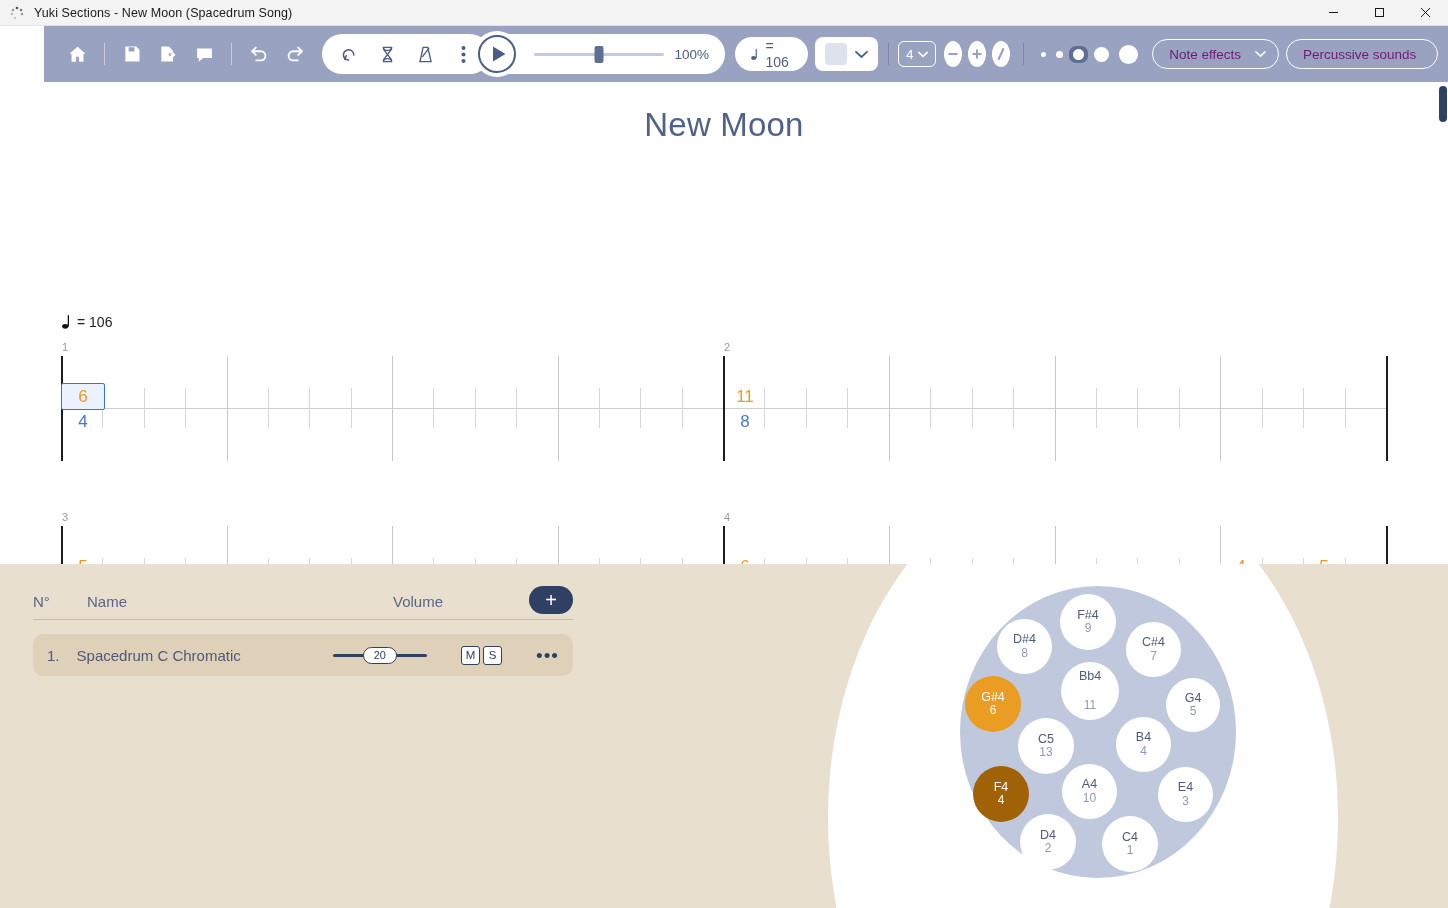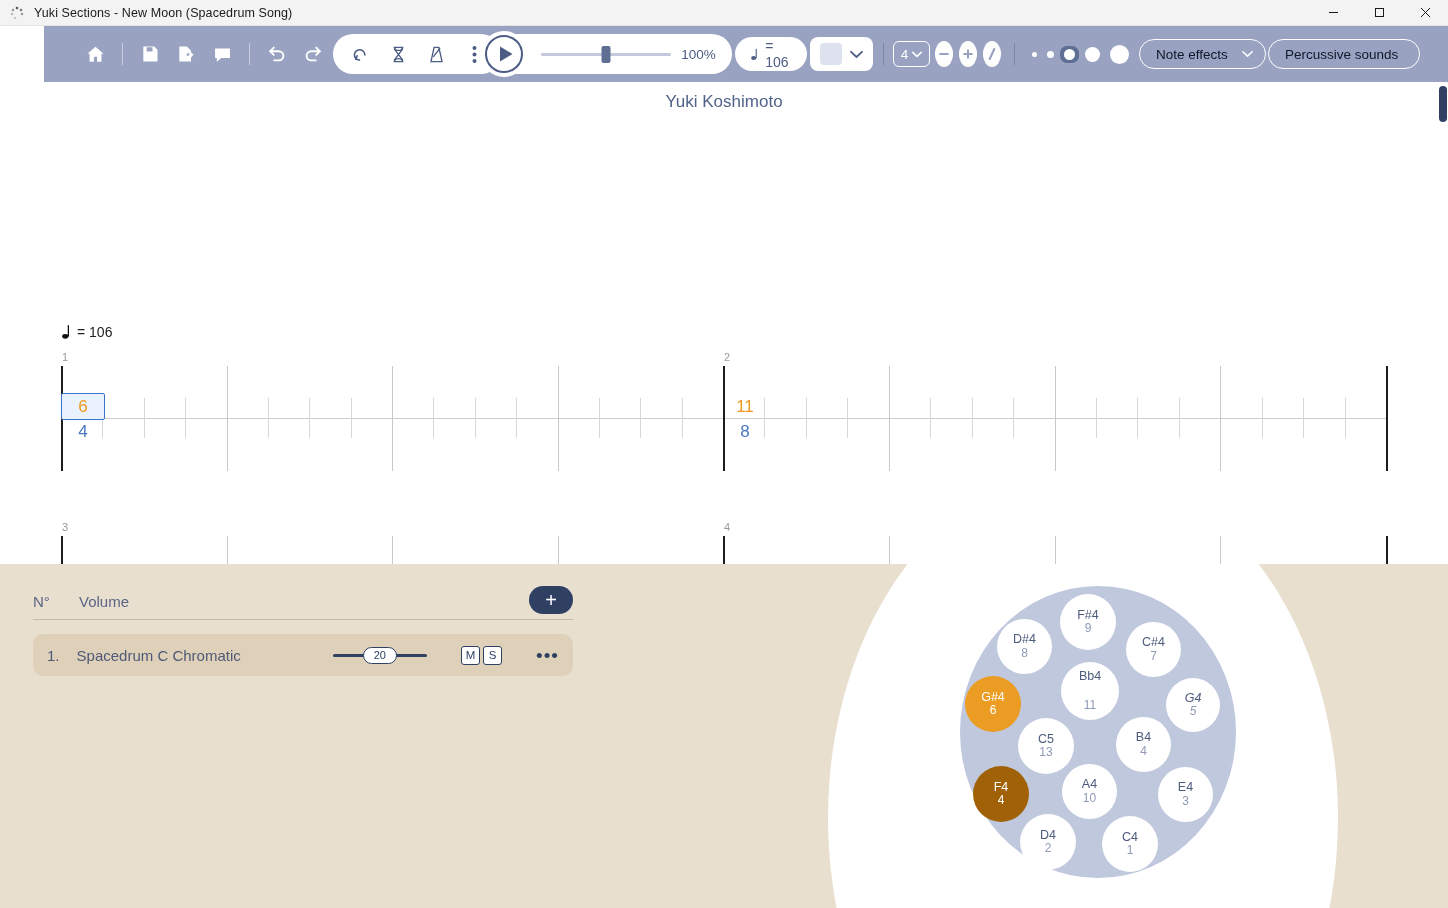--- a/index.html
+++ b/index.html
@@ -28,21 +28,21 @@
   .tb-btn {
     width: 46px; height: 26px; display: flex;
     align-items: center; justify-content: center;
     color: #1a1a1a;
   }
 
   
   .toolbar {
     height: 56px; background: #99a3c1;
     display: flex; align-items: center;
-    position: relative; padding: 0 28px; margin-left: 44px;
+    position: relative; padding: 0 10px; margin-left: 44px;
   }
   .tbar-ico {
     width: 34px; height: 34px; display: flex;
     align-items: center; justify-content: center;
     color: #ffffff; cursor: pointer;
   }
   .tbar-sep {
     width: 1px; height: 22px; background: rgba(255,255,255,0.45);
     margin: 0 8px;
   }
@@ -103,21 +103,21 @@
   .dots-row { display: flex; align-items: center; gap: 2px; margin: 0 4px; }
   .dot-wrap {
     display: flex; align-items: center; justify-content: center;
     border-radius: 7px; padding: 3px 4px; cursor: pointer;
   }
   .dot-wrap.sel { background: #5f6f94; }
   .dot { border-radius: 50%; background: #ffffff; }
   .dd {
     border: 1.5px solid #ffffff; border-radius: 18px; height: 30px;
     display: flex; align-items: center; gap: 14px; padding: 0 12px 0 16px;
-    color: #0f172a; font-size: 13.5px; cursor: pointer; white-space: nowrap;
+    color: #701a75; font-size: 13.5px; cursor: pointer; white-space: nowrap;
   }
 
   
   .sidetabs { position: absolute; left: 0; top: 96px; }
   .sidetab {
     width: 25px; background: #ffffff;
     border: 1px solid #b9c1d8; border-left: none;
     border-radius: 0 8px 8px 0; color: #6d7ca1;
     font-size: 12.5px; display: flex; align-items: center;
     justify-content: center; cursor: pointer; margin-bottom: 8px;
@@ -452,21 +452,21 @@
 <div class="sidetabs">
   <div class="sidetab" style="height:80px">
     <span>Sections</span>
   </div>
   <div class="sidetab" style="height:66px">
     <span>Bundle</span>
   </div>
 </div>
 
 <div class="score">
-  <div class="score-sub">Yuki Koshimoto</div>
+  <div class="score-title">New Moon</div>
 
   <div class="tempo-mark">
     <svg width="10" height="16" viewBox="0 0 11 17">
         <ellipse cx="3.6" cy="13.2" rx="3.4" ry="2.6" fill="#111"></ellipse>
         <rect x="6.3" y="1" width="1.4" height="12.4" fill="#111"></rect>
       </svg>
     <span>= 106</span>
   </div>
 
   <div id="staff-host">
@@ -571,20 +571,21 @@
       </div>
     </div>
 </div>
 
 <div class="bottom">
   <div class="bottom-carve"></div>
 
   <div class="tracks">
     <div class="track-head">
       <span class="th-num">N°</span>
+      <span class="th-name">Name</span>
       <span class="th-vol">Volume</span>
       <span class="addbtn">+</span>
     </div>
 
     <div class="track-row">
       <span class="tr-num">1.</span>
       <span class="tr-name">Spacedrum C Chromatic</span>
       <span class="vol-slider">
         <span class="vol-track"></span>
         <span class="vol-knob">20</span>
@@ -612,21 +613,21 @@
       <span class="pi">7</span>
     </div>
     <div class="pad" style="left: 101px; top: 76px; width: 58px; height: 58px; gap: 16px;">
       <span class="pn">Bb4</span>
       <span class="pi">11</span>
     </div>
     <div class="pad sel-orange" style="left: 5px; top: 90px; width: 56px; height: 56px;">
       <span class="pn">G#4</span>
       <span class="pi">6</span>
     </div>
-    <div class="pad" style="left: 206px; top: 92px; width: 54px; height: 54px; font-style: italic;">
+    <div class="pad" style="left: 206px; top: 92px; width: 54px; height: 54px;">
       <span class="pn">G4</span>
       <span class="pi">5</span>
     </div>
     <div class="pad" style="left: 58px; top: 132px; width: 56px; height: 56px;">
       <span class="pn">C5</span>
       <span class="pi">13</span>
     </div>
     <div class="pad" style="left: 156px; top: 131px; width: 55px; height: 55px;">
       <span class="pn">B4</span>
       <span class="pi">4</span>

